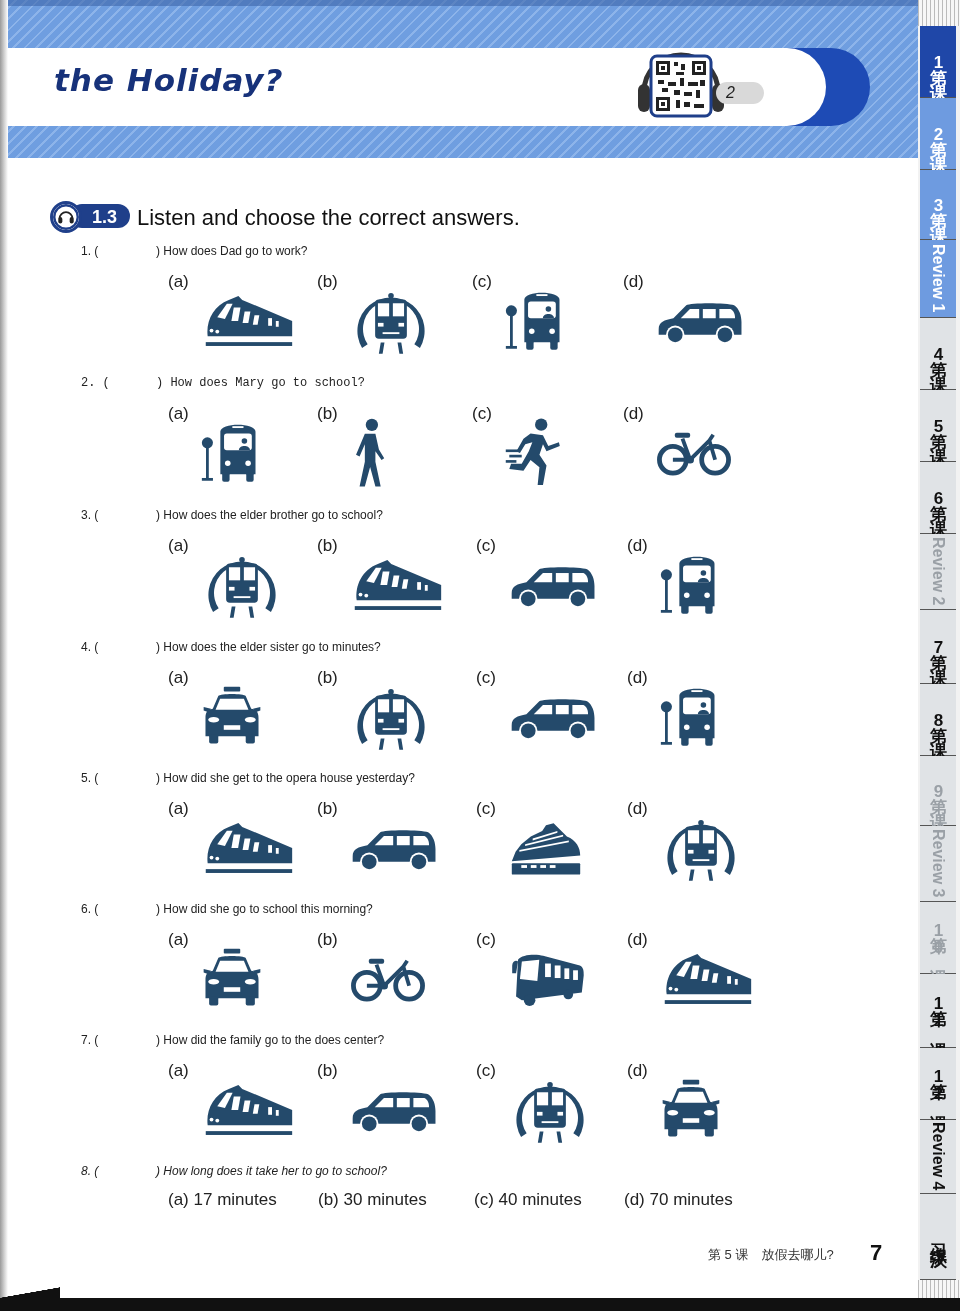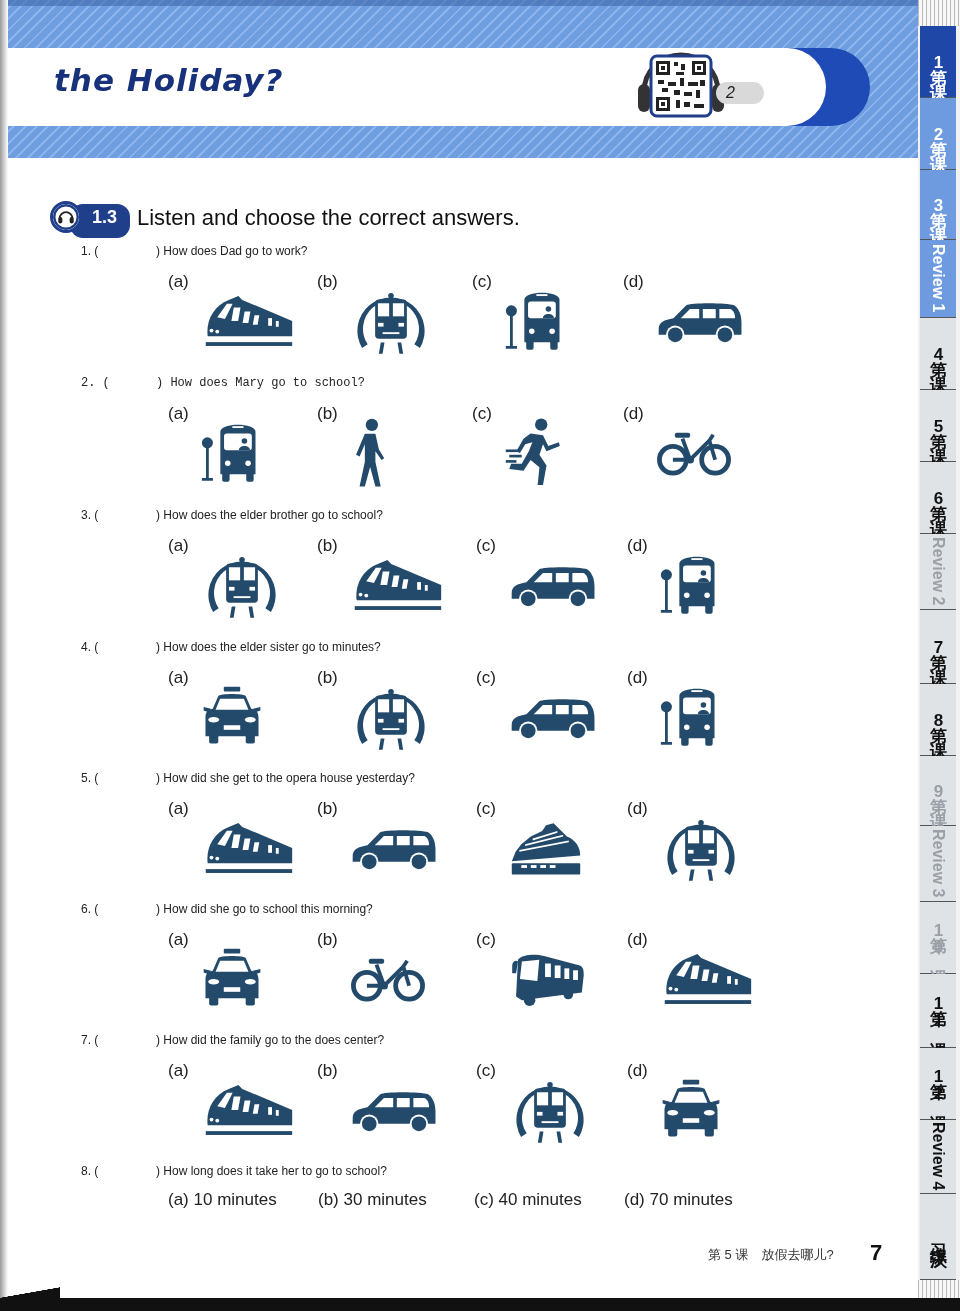--- a/index.html
+++ b/index.html
@@ -31,21 +31,21 @@
                  background:repeating-linear-gradient(90deg,#bbb 0 1px,#f7f7f7 1px 4px); }
   .tab { position:absolute; left:920px; width:36px; display:flex; align-items:center; justify-content:center;
          border-bottom:1px solid #555; box-sizing:border-box; text-align:center; font-weight:bold;
          font-size:17px; line-height:18px; }
   .tab .v { writing-mode:vertical-rl; text-orientation:upright; letter-spacing:-2px; }
   .tab .rv { writing-mode:vertical-rl; font-size:16px; letter-spacing:0; }
   .tab.active { background:#1f47a8; color:#fff; }
   .tab.blue { background:#6e9be0; color:#fff; }
   .tab.grey { background:#e0e3e6; color:#111; }
   .tab.faded { background:#e0e3e6; color:#9aa0a6; }
-  .badge-pill { position:absolute; left:70px; top:204px; width:60px; height:34px; background:#1f3f8a;
+  .badge-pill { position:absolute; left:70px; top:204px; width:60px; height:24px; background:#1f3f8a;
                 border-radius:13px; color:#fff; font-weight:bold; font-size:18px; line-height:26px;
                 padding-left:22px; box-sizing:border-box; }
   .badge-circle { position:absolute; left:50px; top:201px; width:32px; height:32px; border-radius:50%;
                   background:#fff; border:3px solid #1f3f8a; box-sizing:border-box; }
   .instruction { position:absolute; left:137px; top:205px; font-size:22px; color:#111; }
   .q { position:absolute; left:81px; font-size:12px; color:#222; }
   .q .num { display:inline-block; width:75px; }
   .opt-label { position:absolute; font-size:17px; color:#222; }
   .icon { position:absolute; fill:#244a6b; }
   .time-opts { position:absolute; left:168px; top:1190px; font-size:17px; color:#222; }
@@ -542,25 +542,25 @@
         <path d="M4 24 L12 26 L10 30 L4 28 Z M66 24 L58 26 L60 30 L66 28 Z"></path>
         <rect x="10" y="54" width="10" height="10" rx="2"></rect>
         <rect x="50" y="54" width="10" height="10" rx="2"></rect>
         <g fill="#fff">
           <path d="M17 27 L22 15 L48 15 L53 27 Z"></path>
           <ellipse cx="15" cy="38" rx="6" ry="3"></ellipse>
           <ellipse cx="55" cy="38" rx="6" ry="3"></ellipse>
           <rect x="26" y="44" width="18" height="5"></rect>
         </g>
       </svg></div>
-    <div class="q" style="top: 1164px;"><span class="num">8. (</span><span>) How long does it take her to go to school?</span></div>
+    <div class="q" style="top: 1164px; font-style: italic;"><span class="num">8. (</span><span>) How long does it take her to go to school?</span></div>
   </div>
 
 <div class="time-opts">
-  <span style="left:0px">(a) 10 minutes</span>
+  <span style="left:0px">(a) 17 minutes</span>
   <span style="left:150px">(b) 30 minutes</span>
   <span style="left:306px">(c) 40 minutes</span>
   <span style="left:456px">(d) 70 minutes</span>
 </div>
 
 <div class="footer">第 5 课　放假去哪儿?</div>
 <div class="pageno">7</div>
 
 <div class="leftedge"></div>
 <div class="bottomcurl"></div>

